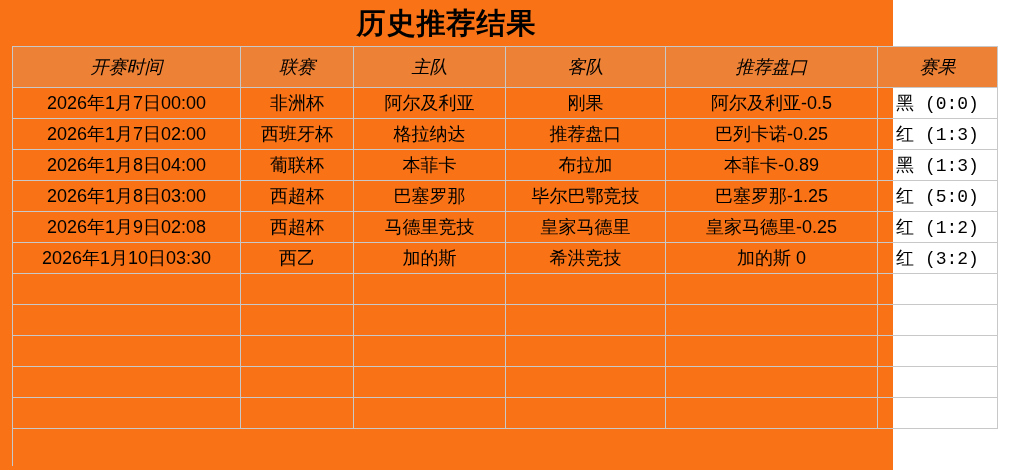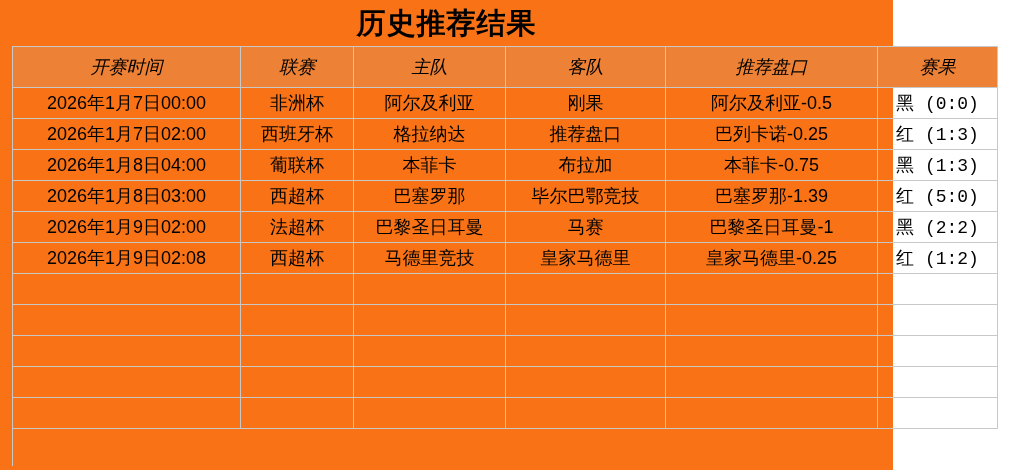--- a/index.html
+++ b/index.html
@@ -127,47 +127,47 @@
           <td>格拉纳达</td>
           <td>推荐盘口</td>
           <td>巴列卡诺-0.25</td>
           <td class="result-cell res-red"><span>红</span> <span>(1:3)</span></td>
         </tr>
         <tr>
           <td>2026年1月8日04:00</td>
           <td>葡联杯</td>
           <td>本菲卡</td>
           <td>布拉加</td>
-          <td>本菲卡-0.75</td>
+          <td>本菲卡-0.89</td>
           <td class="result-cell res-black"><span>黑</span> <span>(1:3)</span></td>
         </tr>
         <tr>
           <td>2026年1月8日03:00</td>
           <td>西超杯</td>
           <td>巴塞罗那</td>
           <td>毕尔巴鄂竞技</td>
-          <td>巴塞罗那-1.39</td>
+          <td>巴塞罗那-1.25</td>
           <td class="result-cell res-red"><span>红</span> <span>(5:0)</span></td>
-        </tr>
-        <tr>
-          <td>2026年1月9日02:00</td>
-          <td>法超杯</td>
-          <td>巴黎圣日耳曼</td>
-          <td>马赛</td>
-          <td>巴黎圣日耳曼-1</td>
-          <td class="result-cell res-black"><span>黑</span> <span>(2:2)</span></td>
         </tr>
         <tr>
           <td>2026年1月9日02:08</td>
           <td>西超杯</td>
           <td>马德里竞技</td>
           <td>皇家马德里</td>
           <td>皇家马德里-0.25</td>
           <td class="result-cell res-red"><span>红</span> <span>(1:2)</span></td>
         </tr>
+        <tr>
+          <td>2026年1月10日03:30</td>
+          <td>西乙</td>
+          <td>加的斯</td>
+          <td>希洪竞技</td>
+          <td>加的斯 0</td>
+          <td class="result-cell res-red"><span>红</span> <span>(3:2)</span></td>
+        </tr>
         <tr class="filler">
           <td>&nbsp;</td>
           <td>&nbsp;</td>
           <td>&nbsp;</td>
           <td>&nbsp;</td>
           <td>&nbsp;</td>
           <td>&nbsp;</td>
         </tr>
         <tr class="filler">
           <td>&nbsp;</td>

